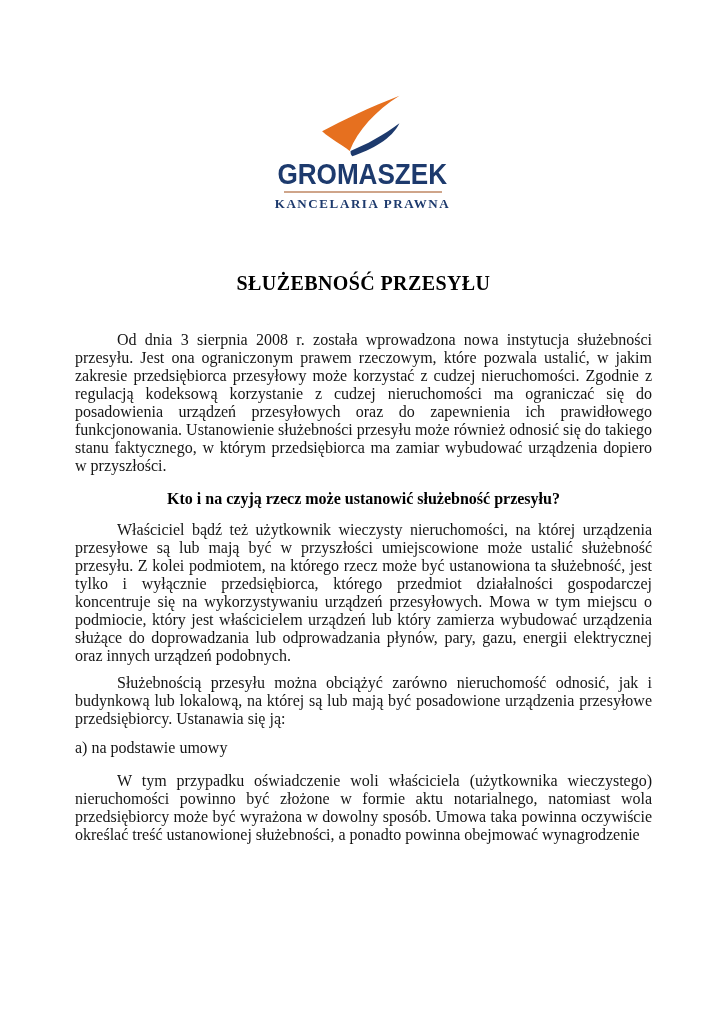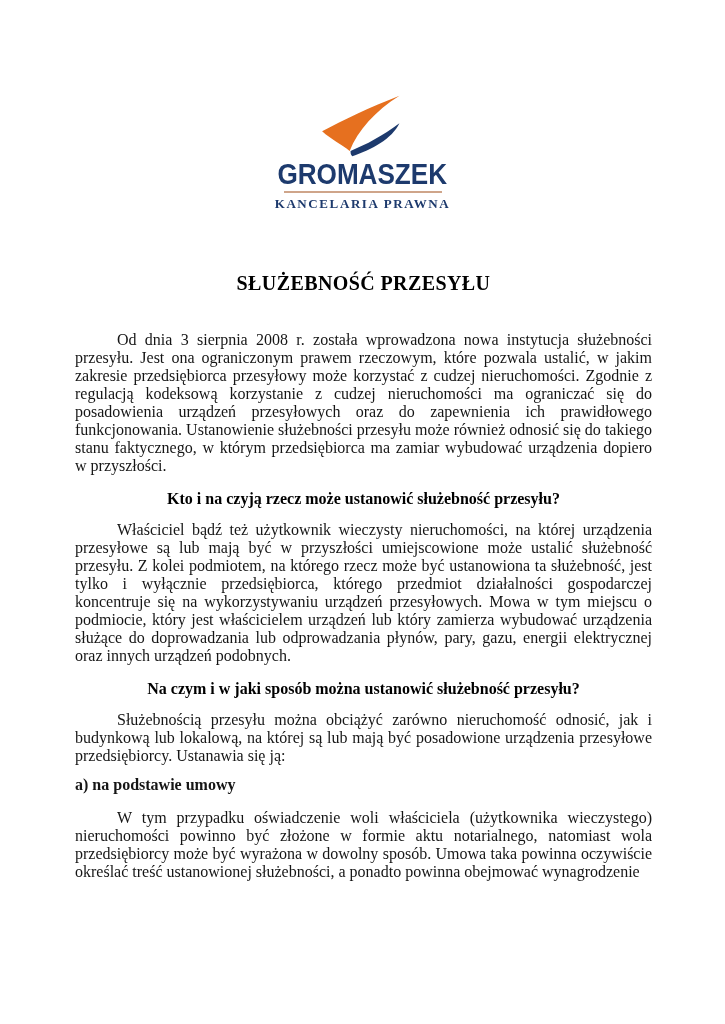--- a/index.html
+++ b/index.html
@@ -79,21 +79,20 @@
     font-size: 16px;
     font-weight: bold;
     line-height: 22px;
     color: #000;
   }
   .list-line {
     margin: 6px 0 13px 0;
     font-size: 16px;
     line-height: 22px;
     text-align: left;
-    font-weight: bold;
   }
   
   .footer {
     position: absolute;
     left: 75px;
     right: 73px;
     top: 925px;
     display: flex;
     justify-content: space-between;
     font-size: 12.5px;
@@ -120,21 +119,20 @@
 
   <div class="content">
     <h1 class="doc-title">SŁUŻEBNOŚĆ PRZESYŁU</h1>
 
     <p class="para indent">Od dnia 3 sierpnia 2008 r. została wprowadzona nowa instytucja służebności przesyłu. Jest ona ograniczonym prawem rzeczowym, które pozwala ustalić, w jakim zakresie przedsiębiorca przesyłowy może korzystać z cudzej nieruchomości. Zgodnie z regulacją kodeksową korzystanie z cudzej nieruchomości ma ograniczać się do posadowienia urządzeń przesyłowych oraz do zapewnienia ich prawidłowego funkcjonowania. Ustanowienie służebności przesyłu może również odnosić się do takiego stanu faktycznego, w którym przedsiębiorca ma zamiar wybudować urządzenia dopiero w przyszłości.</p>
 
     <h2 class="heading">Kto i na czyją rzecz może ustanowić służebność przesyłu?</h2>
 
     <p class="para indent">Właściciel bądź też użytkownik wieczysty nieruchomości, na której urządzenia przesyłowe są lub mają być w przyszłości umiejscowione może ustalić służebność przesyłu. Z kolei podmiotem, na którego rzecz może być ustanowiona ta służebność, jest tylko i wyłącznie przedsiębiorca, którego przedmiot działalności gospodarczej koncentruje się na wykorzystywaniu urządzeń przesyłowych. Mowa w tym miejscu o podmiocie, który jest właścicielem urządzeń lub który zamierza wybudować urządzenia służące do doprowadzania lub odprowadzania płynów, pary, gazu, energii elektrycznej oraz innych urządzeń podobnych.</p>
 
-    <h2 class="heading">Na czym i w jaki sposób można ustanowić służebność przesyłu?</h2>
 
     <p class="para indent">Służebnością przesyłu można obciążyć zarówno nieruchomość odnosić, jak i budynkową lub lokalową, na której są lub mają być posadowione urządzenia przesyłowe przedsiębiorcy. Ustanawia się ją:</p>
 
     <p class="list-line">a) na podstawie umowy</p>
 
     <p class="para indent">W tym przypadku oświadczenie woli właściciela (użytkownika wieczystego) nieruchomości powinno być złożone w formie aktu notarialnego, natomiast wola przedsiębiorcy może być wyrażona w dowolny sposób. Umowa taka powinna oczywiście określać treść ustanowionej służebności, a ponadto powinna obejmować wynagrodzenie</p>
   </div>
 
   <div class="footer">
     <div class="footer-col">

